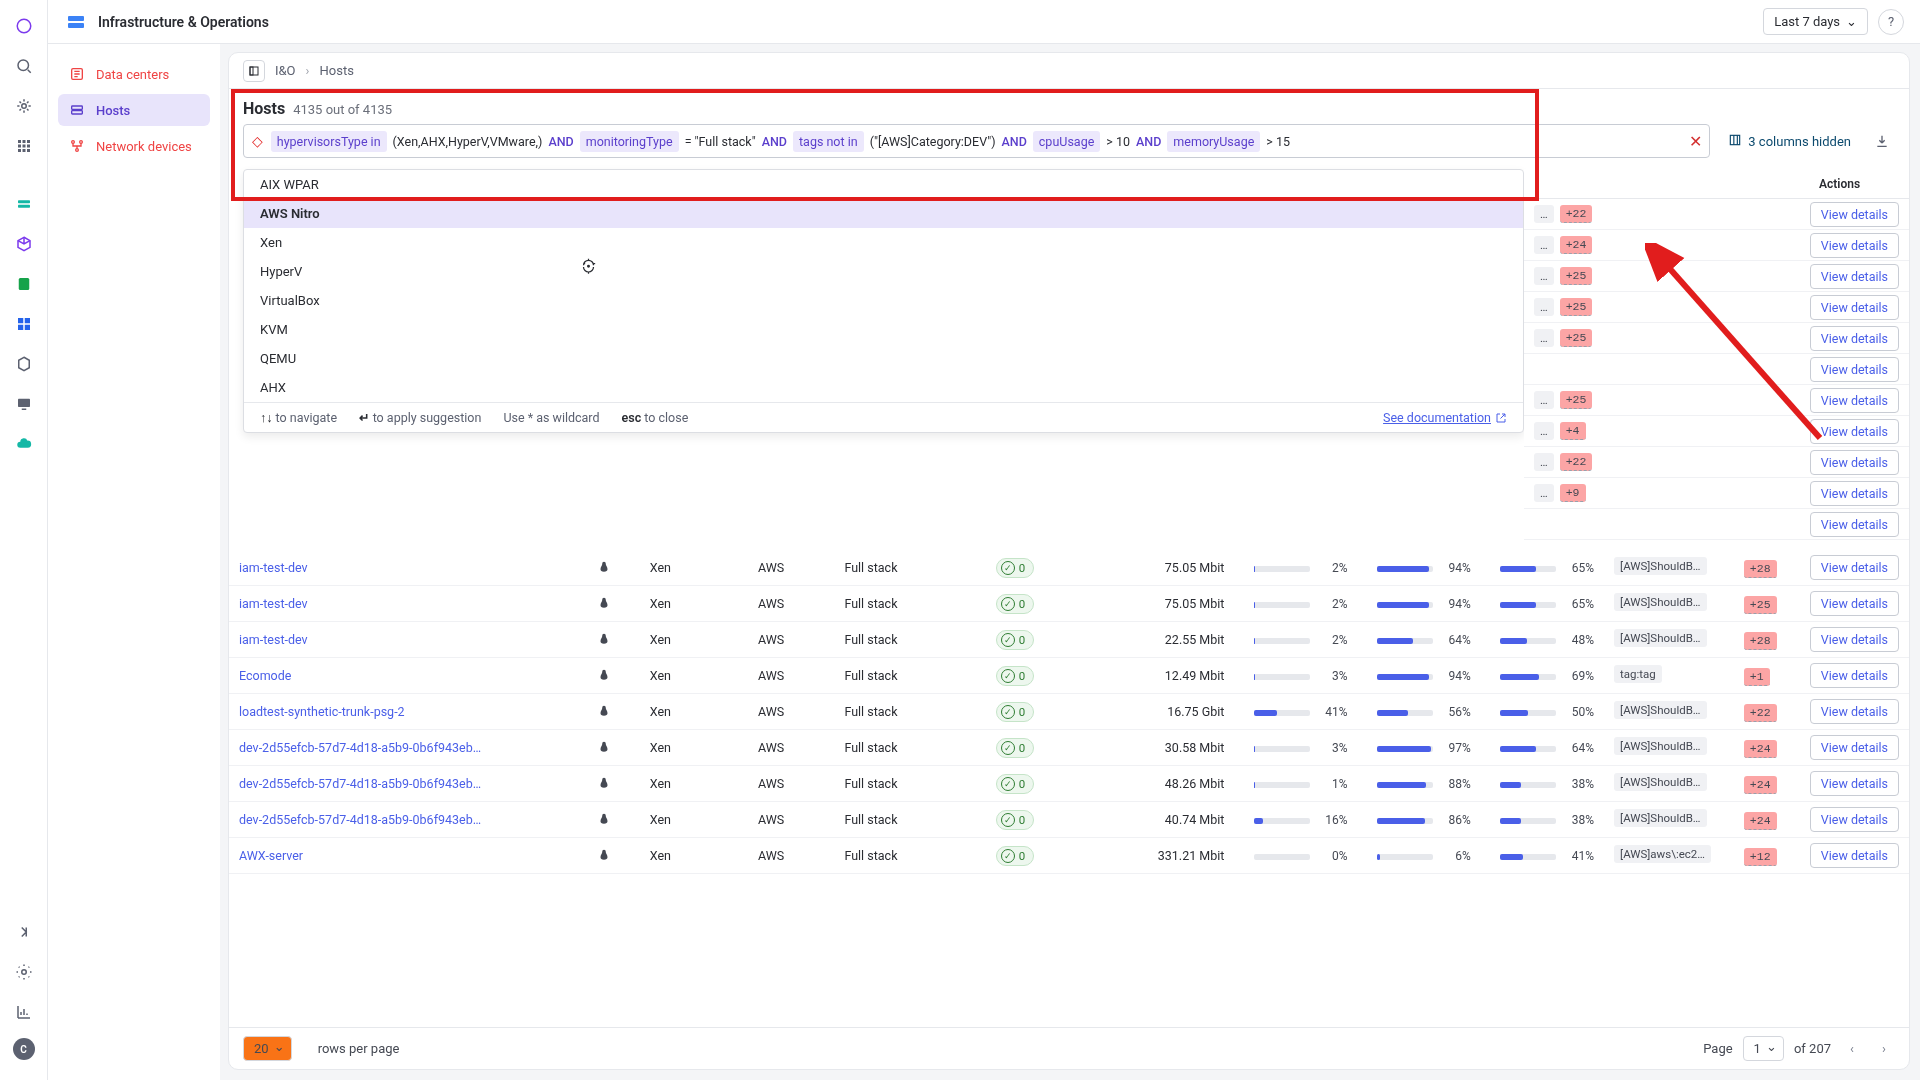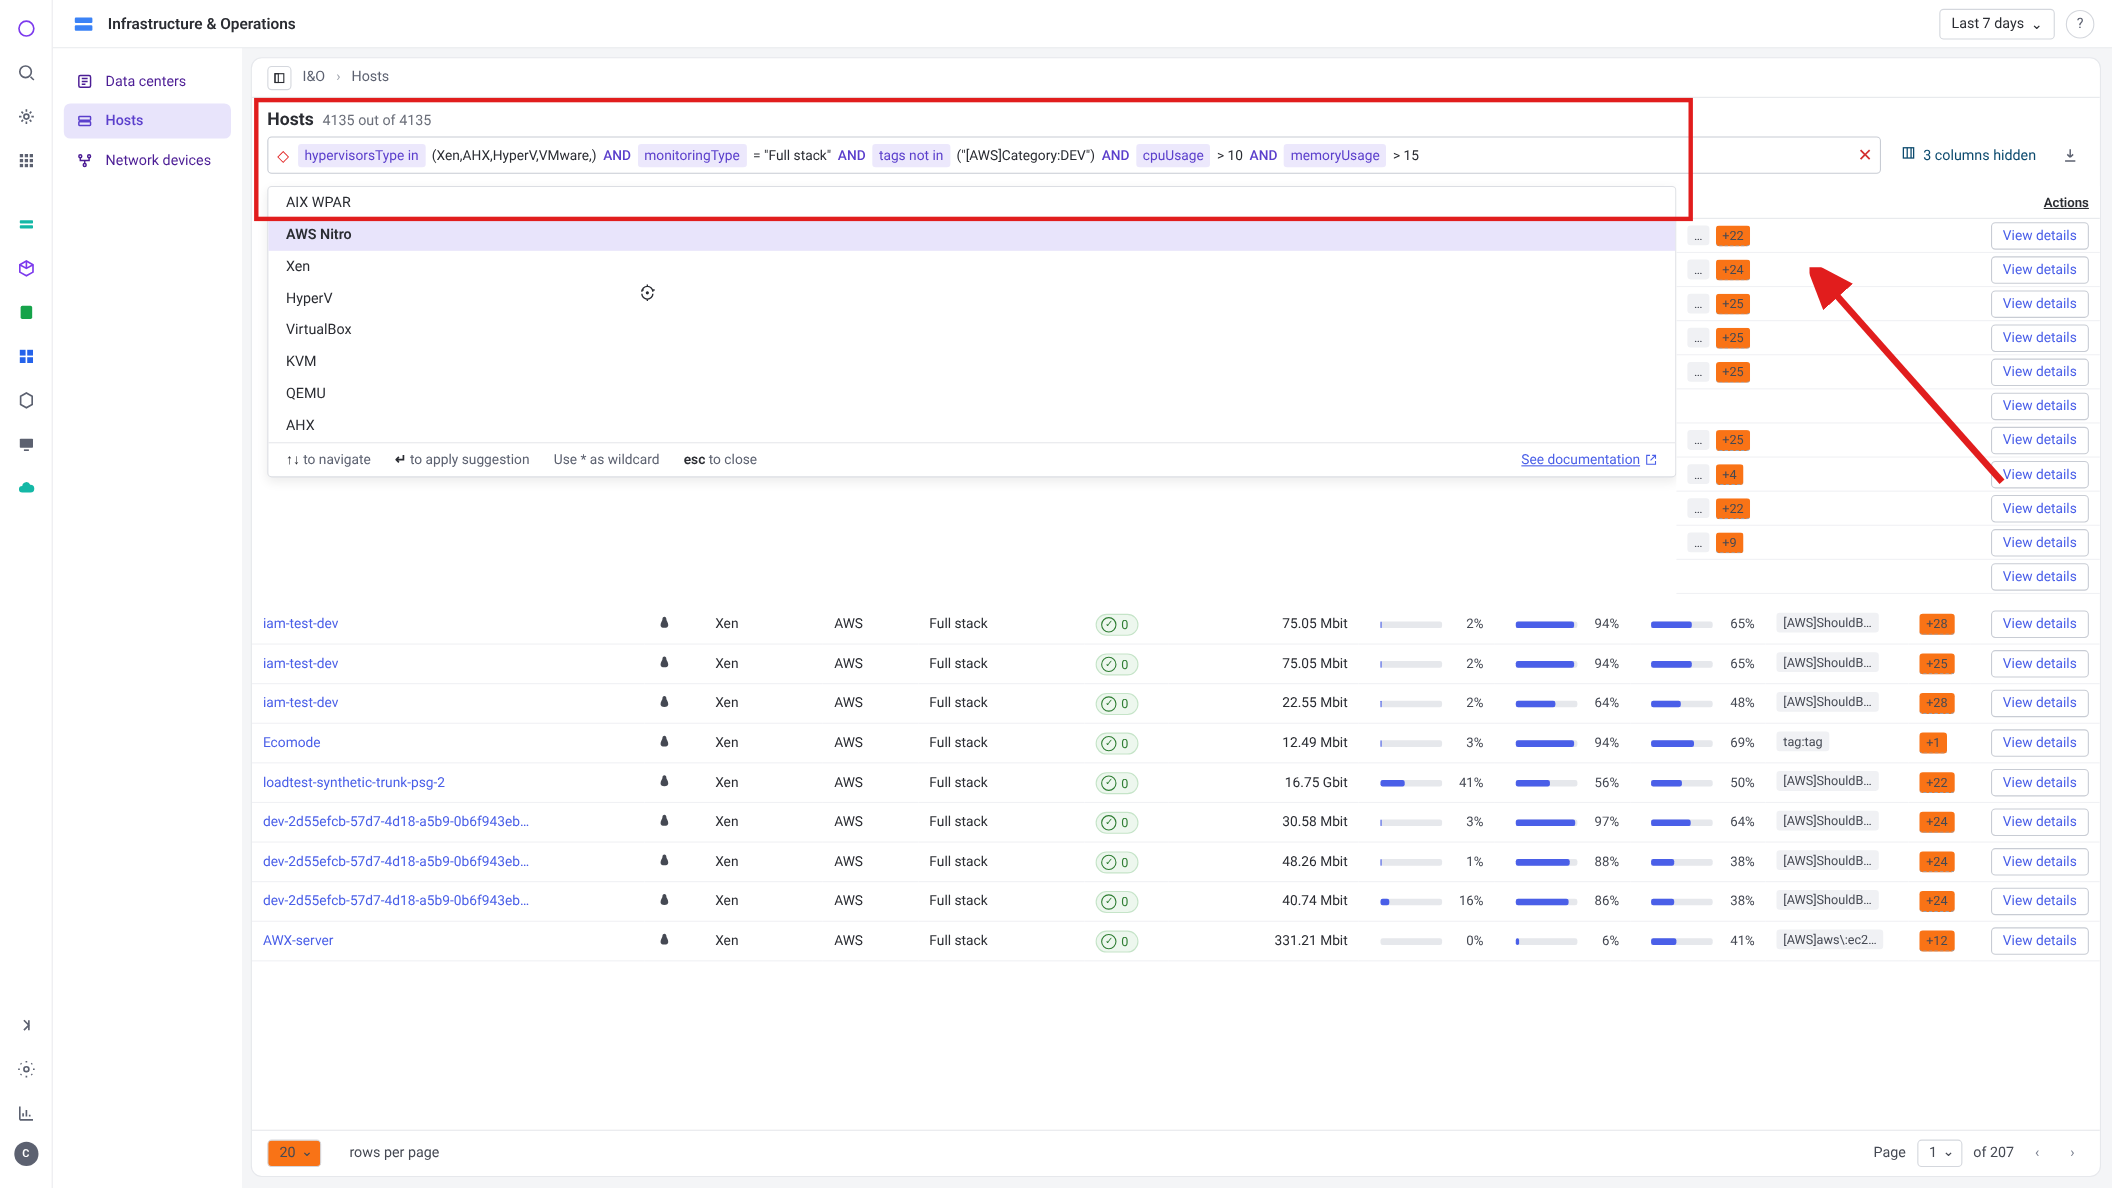--- a/index.html
+++ b/index.html
@@ -18,21 +18,21 @@
 
 .header { position: absolute; left: 48px; top: 0; right: 0; height: 44px; background: #fff; border-bottom: 1px solid #e6e8ec; display: flex; align-items: center; padding: 0 16px; }
 .header-logo { width: 24px; height: 24px; margin-right: 10px; color: #3b82f6; }
 .header-title { font-size: 14px; font-weight: 600; color: #2a2c32; }
 .header-right { margin-left: auto; display: flex; align-items: center; gap: 10px; }
 .time-picker { display: flex; align-items: center; gap: 6px; background: #fff; border: 1px solid #d4d7dd; border-radius: 4px; padding: 5px 10px; font-size: 13px; cursor: pointer; }
 .help-btn { width: 26px; height: 26px; border: 1px solid #d4d7dd; border-radius: 50%; display: flex; align-items: center; justify-content: center; cursor: pointer; color: #5c6170; }
 
 
 .sidebar { position: absolute; left: 48px; top: 44px; width: 172px; bottom: 0; background: #fff; padding: 14px 10px; }
-.nav-item { display: flex; align-items: center; gap: 10px; padding: 7px 10px; border-radius: 6px; cursor: pointer; color: #4c1d95; font-size: 13px; margin-bottom: 4px; }
+.nav-item { display: flex; align-items: center; gap: 10px; padding: 7px 10px; border-radius: 6px; cursor: pointer; color: #ef4444; font-size: 13px; margin-bottom: 4px; }
 .nav-item.active { background: #e8e4fb; color: #5b3fcc; font-weight: 500; }
 .nav-ic { width: 18px; height: 18px; display: flex; align-items: center; justify-content: center; }
 
 
 .main { position: absolute; left: 228px; top: 52px; right: 10px; bottom: 10px; background: #fff; border-radius: 10px; border: 1px solid #e6e8ec; overflow: hidden; }
 
 
 .crumb-bar { height: 36px; display: flex; align-items: center; padding: 0 14px; border-bottom: 1px solid #e6e8ec; gap: 10px; }
 .crumb-toggle { width: 22px; height: 22px; border: 1px solid #d4d7dd; border-radius: 4px; display: flex; align-items: center; justify-content: center; cursor: pointer; }
 .crumb-link { color: #5c6170; font-size: 13px; }
@@ -74,28 +74,28 @@
 .table td { padding: 5px 10px; font-size: 12.5px; border-bottom: 1px solid #f0f1f4; vertical-align: middle; white-space: nowrap; }
 .table td.rt { text-align: right; }
 .host-link { color: #4a5fe8; text-decoration: none; cursor: pointer; }
 .os-ic { width: 16px; height: 16px; display: inline-flex; align-items: center; justify-content: center; color: #454953; }
 .prob-badge { display: inline-flex; align-items: center; gap: 4px; border-radius: 10px; padding: 2px 8px 2px 4px; font-size: 11.5px; background: #edf7ee; color: #2e7d32; border: 1px solid #c5e4c8; }
 .prob-ic { width: 14px; height: 14px; border-radius: 50%; border: 1.5px solid #2e7d32; display: flex; align-items: center; justify-content: center; font-size: 9px; }
 .bar { width: 56px; height: 6px; background: #e6e8ec; border-radius: 2px; position: relative; display: inline-block; vertical-align: middle; margin-right: 6px; }
 .bar-fill { position: absolute; left: 0; top: 0; bottom: 0; background: #4a5fe8; border-radius: 2px; }
 .pct { font-size: 12px; color: #454953; display: inline-block; width: 32px; text-align: right; }
 .tag-chip { background: #f0f1f4; border-radius: 3px; padding: 2px 6px; font-size: 11.5px; color: #454953; display: inline-block; overflow: hidden; text-overflow: ellipsis; }
-.tag-more { background: #f97316; border-radius: 3px; padding: 2px 6px; font-size: 11.5px; color: #454953; border-bottom: 1px dashed #9aa0ab; cursor: pointer; }
+.tag-more { background: #fca5a5; border-radius: 3px; padding: 2px 6px; font-size: 11.5px; color: #454953; border-bottom: 1px dashed #9aa0ab; cursor: pointer; font-family: Liberation Mono, monospace; }
 .view-btn { border: 1px solid #c8ccd4; background: #fff; border-radius: 4px; padding: 4px 10px; font-size: 12.5px; color: #4a5fe8; cursor: pointer; }
 
 
 .right-strip { position: absolute; right: 0; top: 116px; width: 385px; z-index: 45; background: #fff; }
 .rs-head { display: flex; align-items: center; height: 30px; padding: 0 10px; border-bottom: 1px solid #e6e8ec; }
 .rs-head span:first-child { font-weight: 600; font-size: 12px; }
-.rs-head span:last-child { margin-left: auto; font-weight: 600; font-size: 12px; text-align: right; width: 80px; text-decoration: underline; }
+.rs-head span:last-child { margin-left: auto; font-weight: 600; font-size: 12px; text-align: left; width: 80px; }
 .rs-row { display: flex; align-items: center; height: 31px; padding: 0 10px; border-bottom: 1px solid #f0f1f4; }
 .rs-row .tag-chip { max-width: 90px; }
 .rs-row > .view-btn { margin-left: auto; }
 
 
 .footer { position: absolute; left: 0; right: 0; bottom: 0; height: 42px; border-top: 1px solid #e6e8ec; display: flex; align-items: center; padding: 0 14px; font-size: 13px; color: #454953; }
 .rows-sel { border: 1px solid #d4d7dd; border-radius: 4px; padding: 4px 22px 4px 10px; margin-right: 26px; background: #f97316; cursor: pointer; position: relative; }
 .rows-sel::after { content: "⌄"; position: absolute; right: 6px; top: 2px; }
 .pagination { margin-left: auto; display: flex; align-items: center; gap: 10px; }
 .page-sel { border: 1px solid #d4d7dd; border-radius: 4px; padding: 4px 22px 4px 10px; background: #fff; cursor: pointer; position: relative; }

